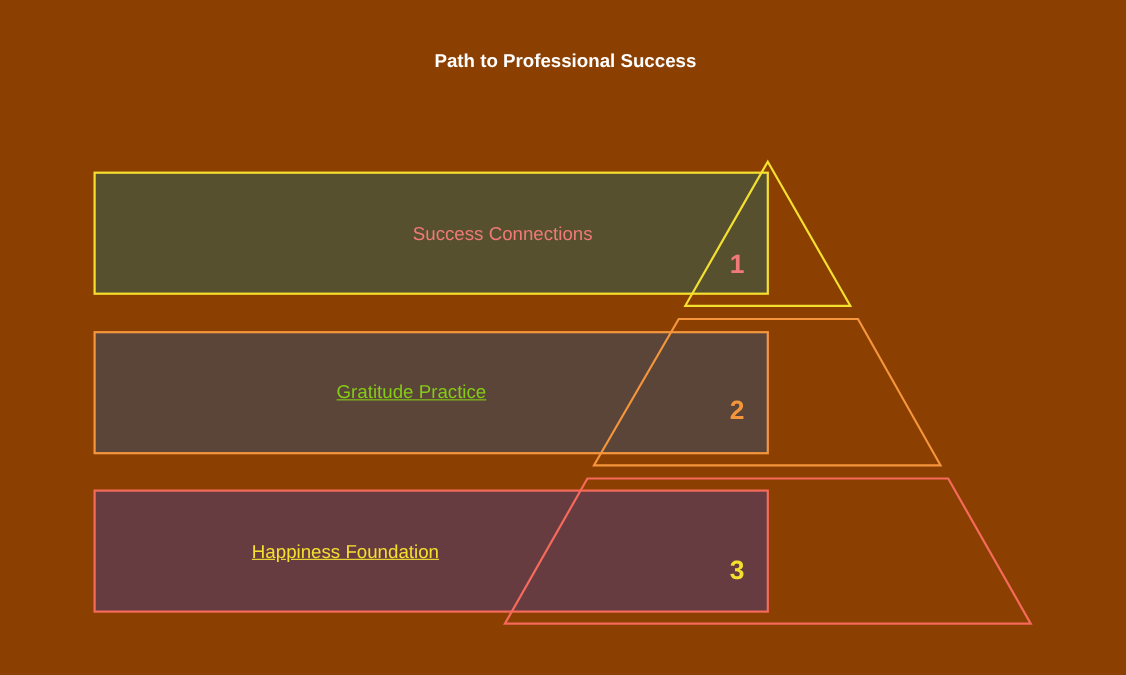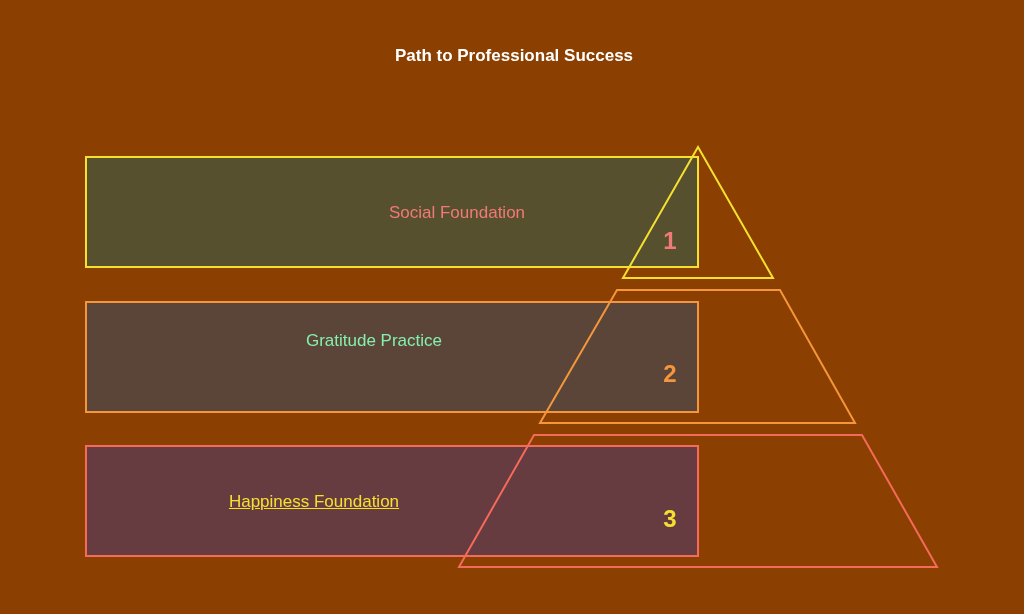--- a/index.html
+++ b/index.html
@@ -24,20 +24,20 @@
 
 <svg width="1024" height="614">
   <rect x="86" y="157" width="612" height="110" fill="#57502f" stroke="#f5e030" stroke-width="2"></rect>
   <rect x="86" y="302" width="612" height="110" fill="#5a4538" stroke="#f5963c" stroke-width="2"></rect>
   <rect x="86" y="446" width="612" height="110" fill="#663c40" stroke="#f56a5a" stroke-width="2"></rect>
   <polygon points="698,147 773,278 623,278" fill="none" stroke="#f5e030" stroke-width="2"></polygon>
   <polygon points="617,290 780,290 855,423 540,423" fill="none" stroke="#f5963c" stroke-width="2"></polygon>
   <polygon points="534,435 862,435 937,567 459,567" fill="none" stroke="#f56a5a" stroke-width="2"></polygon>
 </svg>
 
-<div class="lbl" style="left:457px; top:213px; color:#f07a78;">Social Foundation</div>
+<div class="lbl" style="left:457px; top:213px; color:#f07a78;">Success Connections</div>
 <div class="num" style="left:670px; top:241px; color:#f07a78;">1</div>
 
-<div class="lbl" style="left:374px; top:341px; color:#86efac;">Gratitude Practice</div>
+<div class="lbl" style="left:374px; top:357px; color:#84cc16;text-decoration:underline;">Gratitude Practice</div>
 <div class="num" style="left:670px; top:374px; color:#f5963c;">2</div>
 
 <div class="lbl" style="left:314px; top:502px; color:#f5e030;text-decoration:underline;">Happiness Foundation</div>
 <div class="num" style="left:670px; top:519px; color:#f5e030;">3</div>
 
 </body></html>

